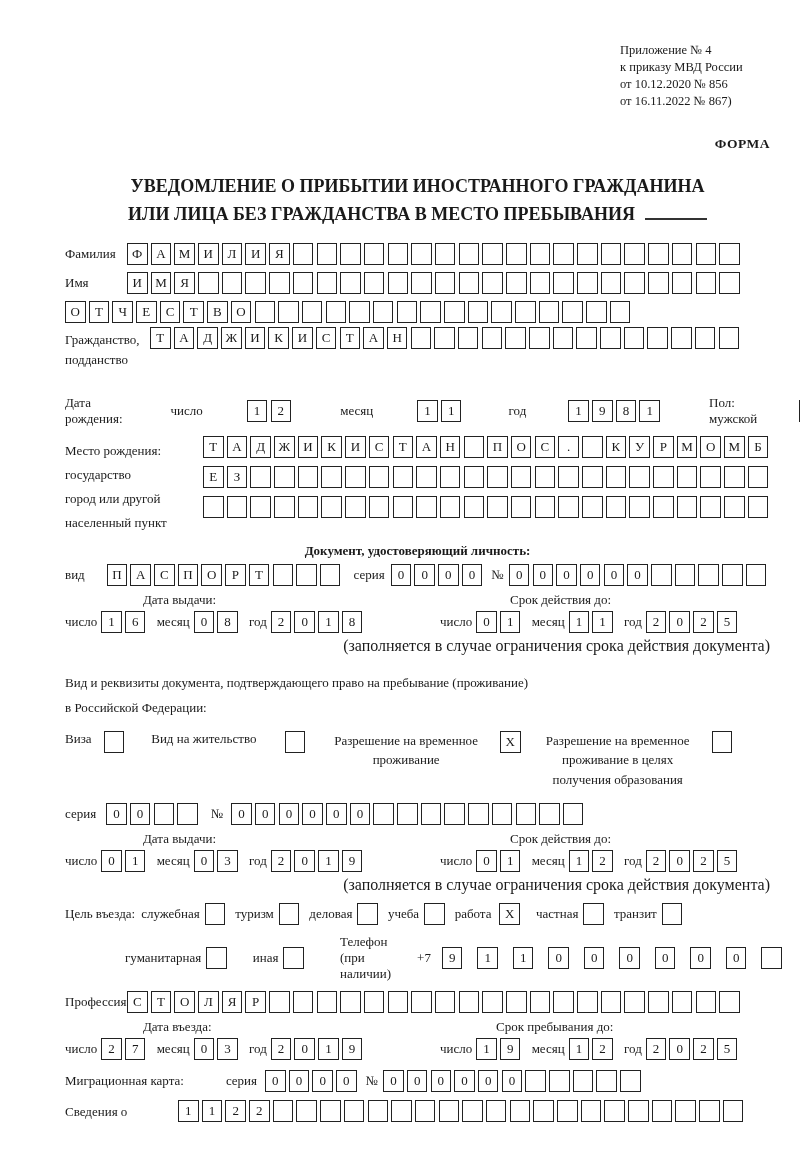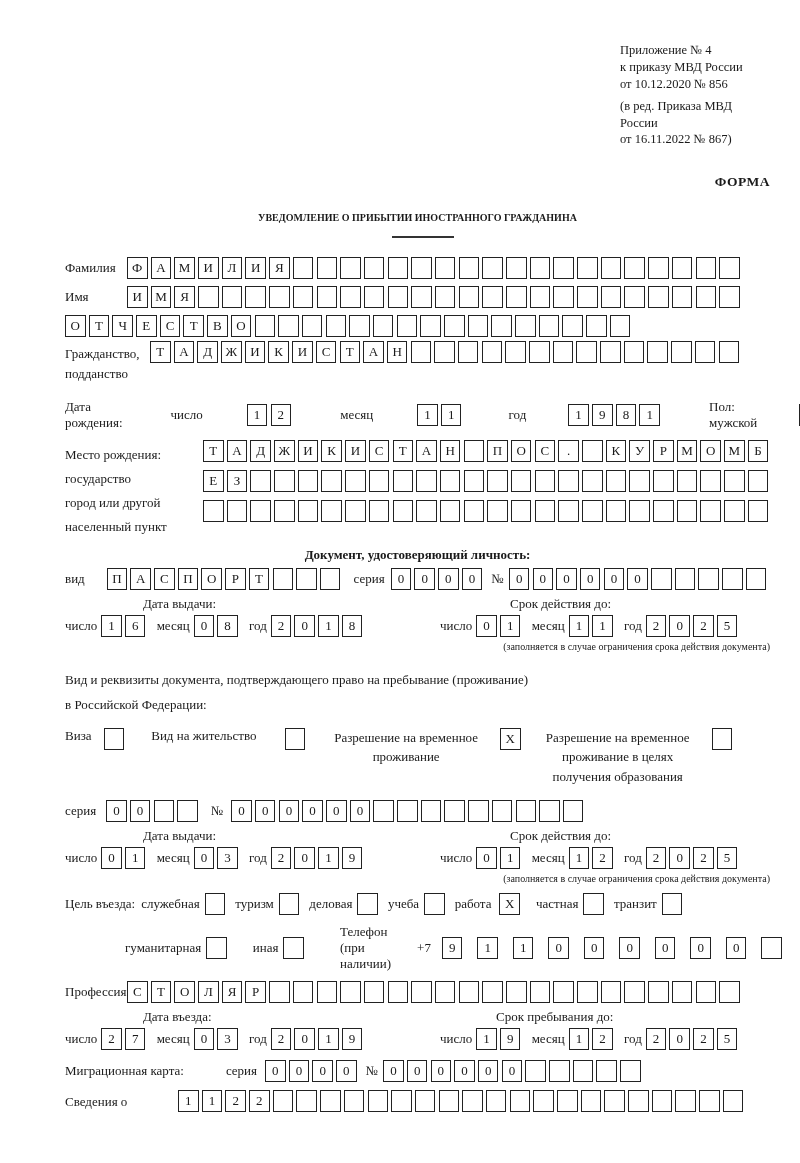--- a/index.html
+++ b/index.html
@@ -12,21 +12,21 @@
     overflow: hidden;
     position: relative;
   }
   .page { padding: 42px 30px 0 65px; }
 
   
   .hdr-block { margin-left: 555px; line-height: 1.35; font-size: 12.5px; }
   .hdr-block .rev { margin-top: 5px; }
   .forma { text-align: right; font-weight: bold; font-size: 13.5px; margin-top: 26px; letter-spacing: .5px; }
 
-  .title { text-align: center; font-weight: bold; font-size: 10px; margin-top: 20px; line-height: 1.6; }
+  .title { text-align: center; font-weight: bold; font-size: 18px; margin-top: 20px; line-height: 1.6; }
   .title .uline { display: inline-block; width: 62px; border-bottom: 2px solid #333; height: 12px; margin-left: 10px; }
 
   .sec-head { font-weight: bold; font-size: 13px; margin-top: 26px; letter-spacing: .2px; }
 
   
   .boxes { display: inline-flex; }
   .cell {
     width: 20.5px; height: 22px;
     border: 1.6px solid #222;
     margin-right: 3.2px;
@@ -42,21 +42,21 @@
 
   .center-bold { text-align: center; font-weight: bold; margin-top: 8px; }
 
   .dates-row { display: flex; margin-top: 6px; }
   .date-group { display: flex; flex-direction: column; }
   .date-caption { padding-left: 78px; margin-bottom: 3px; }
   .date-line { display: flex; align-items: center; }
   .date-line .t { margin-right: 4px; }
   .date-line .boxes { margin-right: 8px; }
 
-  .note-right { text-align: right; font-size: 10px; margin-top: 4px; }
+  .note-right { text-align: right; font-size: 16px; margin-top: 4px; }
 
   .chk-row { display: flex; align-items: flex-start; margin-top: 10px; }
   .chk-item { display: flex; align-items: flex-start; }
   .chk-item .cell { margin-left: 8px; }
   .chk-center { text-align: center; line-height: 1.5; }
 
   .purpose-row { display: flex; align-items: center; margin-top: 9px; }
   .purpose-row .cap { margin-right: 6px; }
   .purpose-row .cell { margin-right: 10px; margin-left: 5px; }
 
@@ -66,28 +66,27 @@
 </style>
 </head>
 <body>
 
 <div class="page">
 
   <div class="hdr-block">
     <div>Приложение № 4</div>
     <div>к приказу МВД России</div>
     <div>от 10.12.2020 № 856</div>
-    <div class="rev">(в ред. Приказа МВД России</div>
     <div>от 16.11.2022 № 867)</div>
   </div>
   <div class="forma">ФОРМА</div>
 
   <div class="title">
     <div>УВЕДОМЛЕНИЕ О ПРИБЫТИИ ИНОСТРАННОГО ГРАЖДАНИНА</div>
-    <div><span class="uline"></span></div>
+    <div><span>ИЛИ ЛИЦА БЕЗ ГРАЖДАНСТВА В МЕСТО ПРЕБЫВАНИЯ</span><span class="uline"></span></div>
   </div>
 
 
   <div class="row" style="margin-top:14px;">
     <span class="lbl w-label-fam">Фамилия</span>
     <span class="boxes">
         <span class="cell">Ф</span>
         <span class="cell">А</span>
         <span class="cell">М</span>
         <span class="cell">И</span>
@@ -204,21 +203,21 @@
         <span class="cell"></span>
         <span class="cell"></span>
         <span class="cell"></span>
         <span class="cell"></span>
         <span class="cell"></span>
         <span class="cell"></span>
         <span class="cell"></span>
       </span>
   </div>
 
-  <div class="row inline-mid" style="margin-top:16px; align-items:center;gap:38px;">
+  <div class="row inline-mid" style="margin-top:26px; align-items:center;gap:38px;">
     <span style="margin-right:10px;">Дата рождения:</span>
     <span style="margin-right:6px;">число</span>
     <span class="boxes" style="margin-right:8px;">
         <span class="cell">1</span>
         <span class="cell">2</span>
       </span>
     <span style="margin-right:6px;">месяц</span>
     <span class="boxes" style="margin-right:6px;">
         <span class="cell">1</span>
         <span class="cell">1</span>

